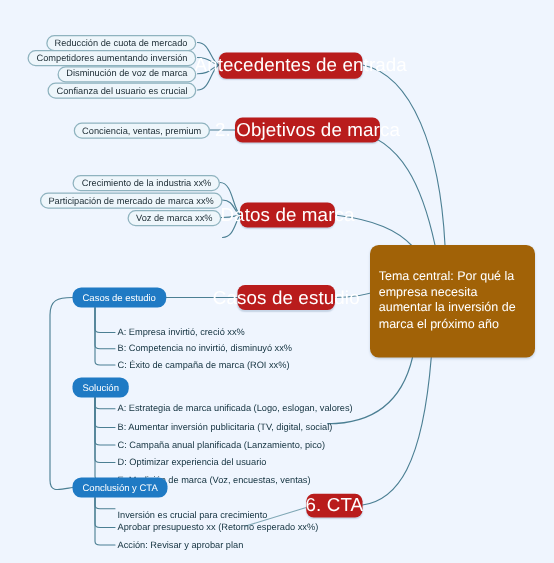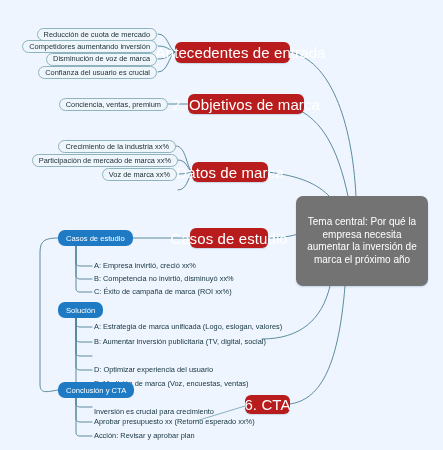--- a/index.html
+++ b/index.html
@@ -23,28 +23,28 @@
   }
   .main-node{
     background:#b91c1c;
     color:#ffffff;
     border-radius:6px;
     font-size:15px;
     letter-spacing:.1px;
     box-shadow:0 1px 1px rgba(20,70,120,.18);
   }
   .central{
-    background:#737373;
+    background:#a16207;
     color:#ffffff;
     border-radius:7px;
     font-size:10px;
     line-height:12.5px;
     white-space:normal;
     padding:16px 7px;
-    text-align:center;
+    text-align:left;
     box-shadow:0 1px 2px rgba(20,70,120,.2);
   }
   .pill{
     background:#eef6fb;
     border:1px solid #8fb3bf;
     border-radius:9px;
     color:#1b2b33;
     font-size:7.4px;
     padding:2px 6px;
     height:13px;
@@ -172,20 +172,23 @@
 
   <div class="node small-node" style="left:58px;top:302px;height:16px;">
     <span>Solución</span>
   </div>
   <div class="leaf" style="left:94px;top:322px;">
     <span>A: Estrategia de marca unificada (Logo, eslogan, valores)</span>
   </div>
   <div class="leaf" style="left:94px;top:337px;">
     <span>B: Aumentar inversión publicitaria (TV, digital, social)</span>
   </div>
+  <div class="leaf" style="left:94px;top:351px;">
+    <span>C: Campaña anual planificada (Lanzamiento, pico)</span>
+  </div>
   <div class="leaf" style="left:94px;top:365px;">
     <span>D: Optimizar experiencia del usuario</span>
   </div>
   <div class="leaf" style="left:94px;top:379px;">
     <span>E: Medición de marca (Voz, encuestas, ventas)</span>
   </div>
 
   <div class="node small-node" style="left:58px;top:382px;height:16px;">
     <span>Conclusión y CTA</span>
   </div>

